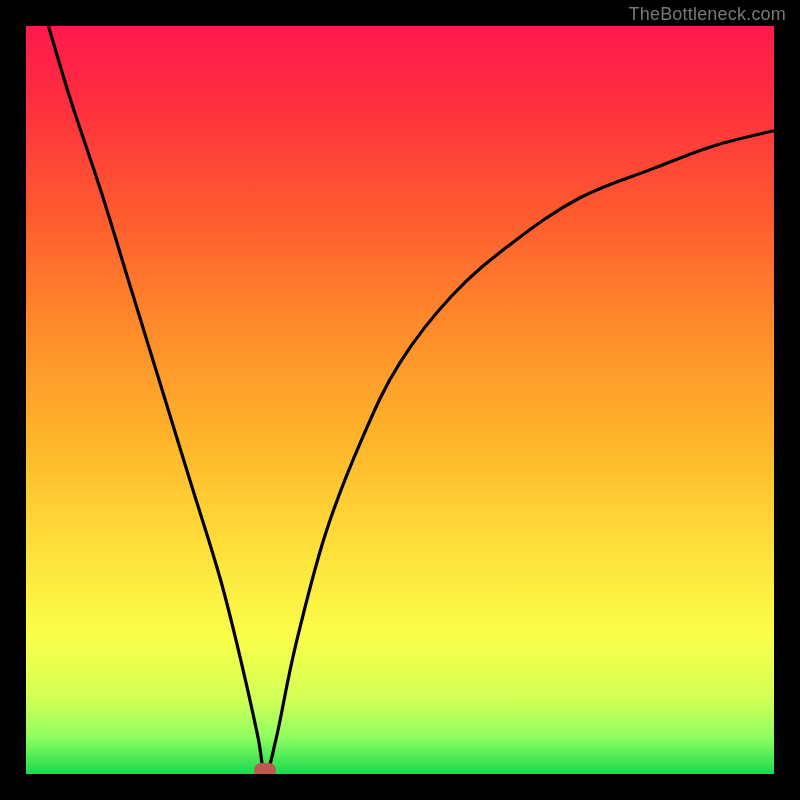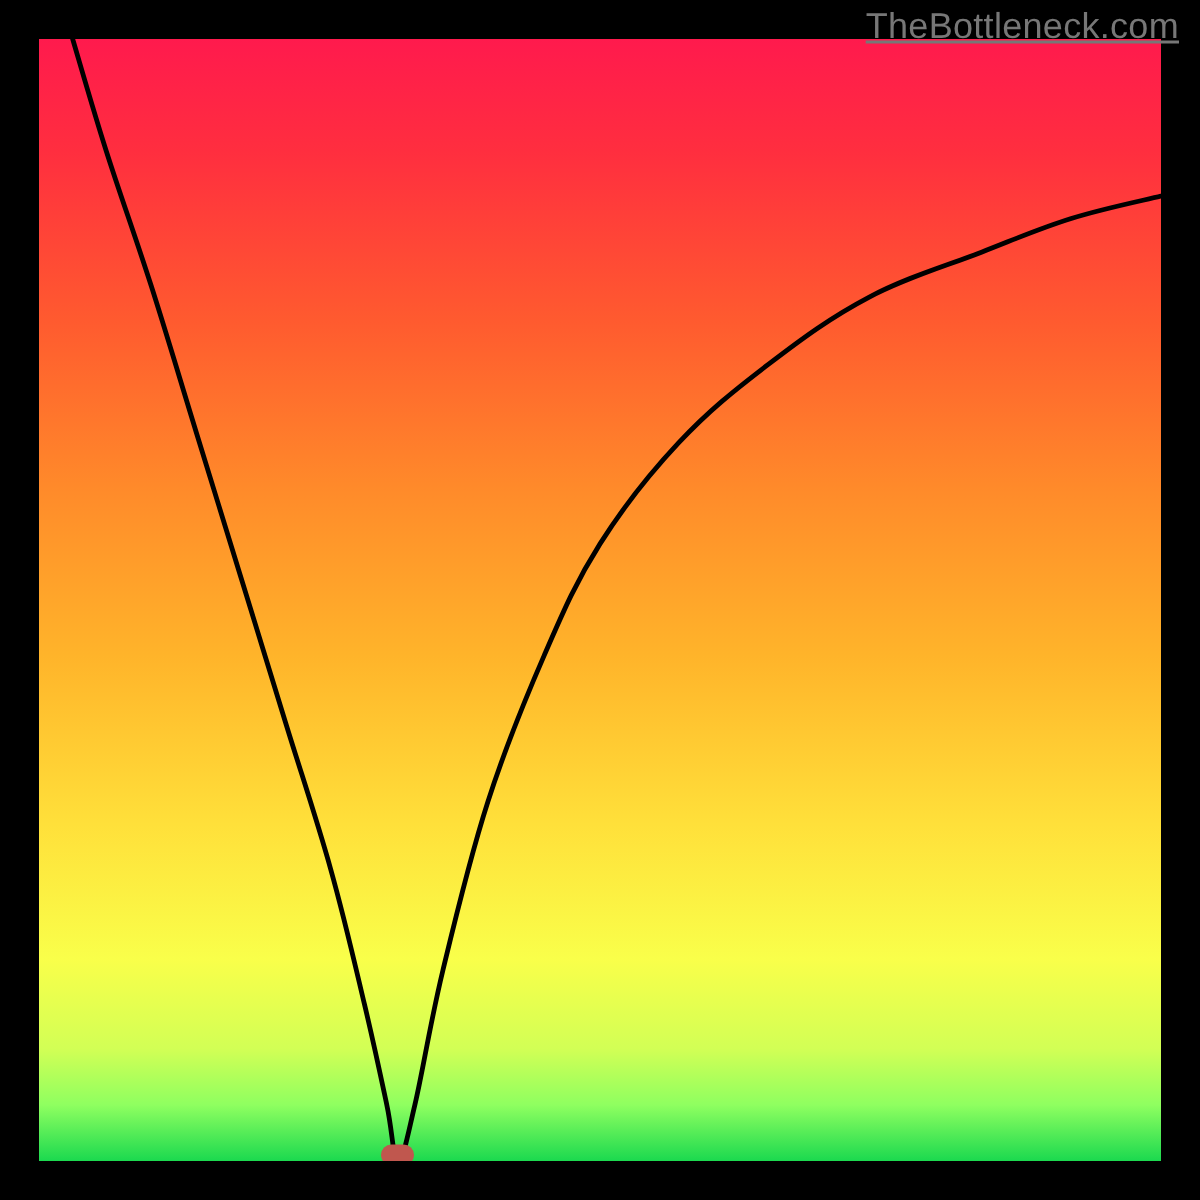--- a/index.html
+++ b/index.html
@@ -35,25 +35,24 @@
     position: absolute;
     left: 0; top: 0;
     width: 100%;
     height: 100%;
   }
   .watermark {
     position: absolute;
     top: 4px;
     right: 14px;
     color: #777;
-    font-size: 24px;
+    font-size: 18px;
     font-weight: 500;
     letter-spacing: 0.2px;
     user-select: none;
-    text-decoration: underline;
   }
   .marker {
     position: absolute;
     width: 22px;
     height: 14px;
     border-radius: 8px;
     transform: translate(-50%, -50%);
   }
 </style>
 </head>

